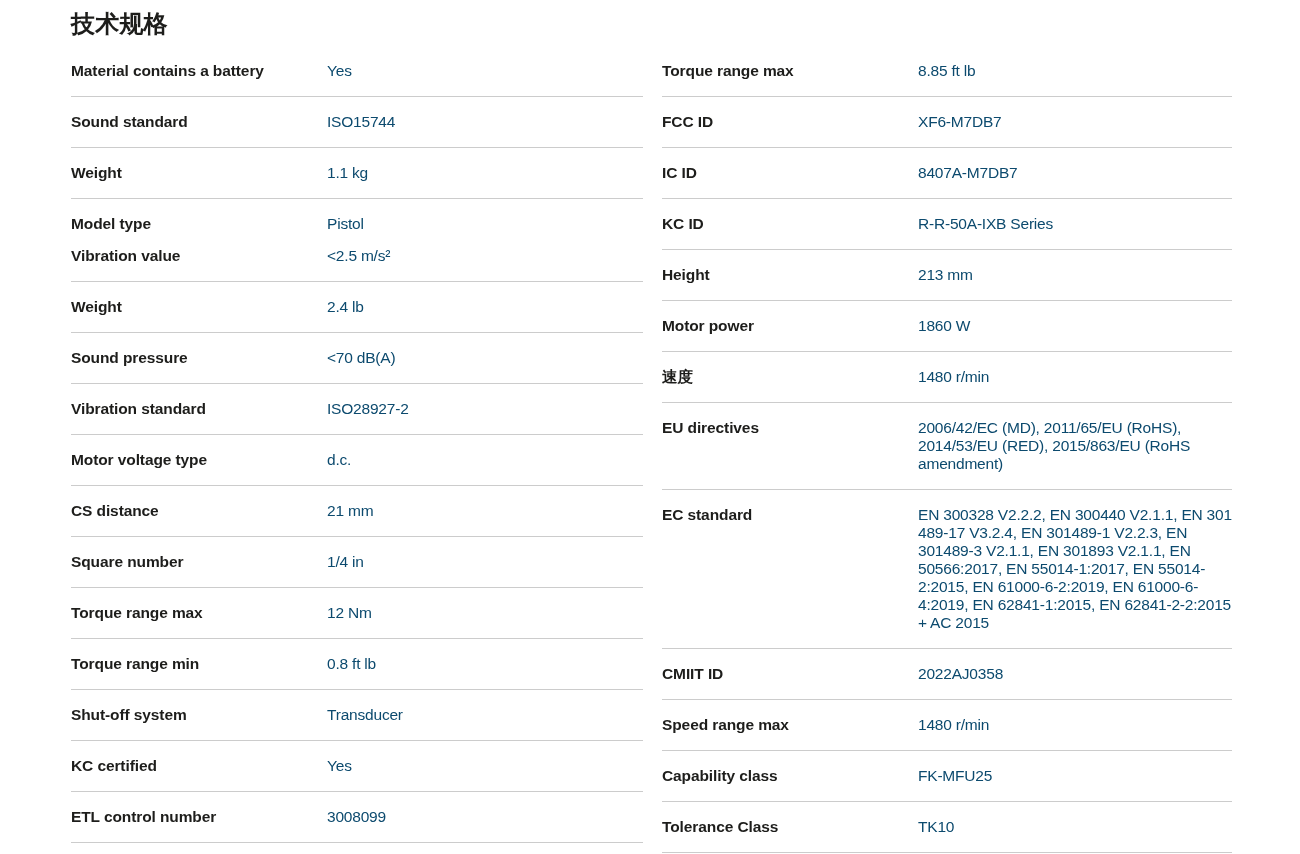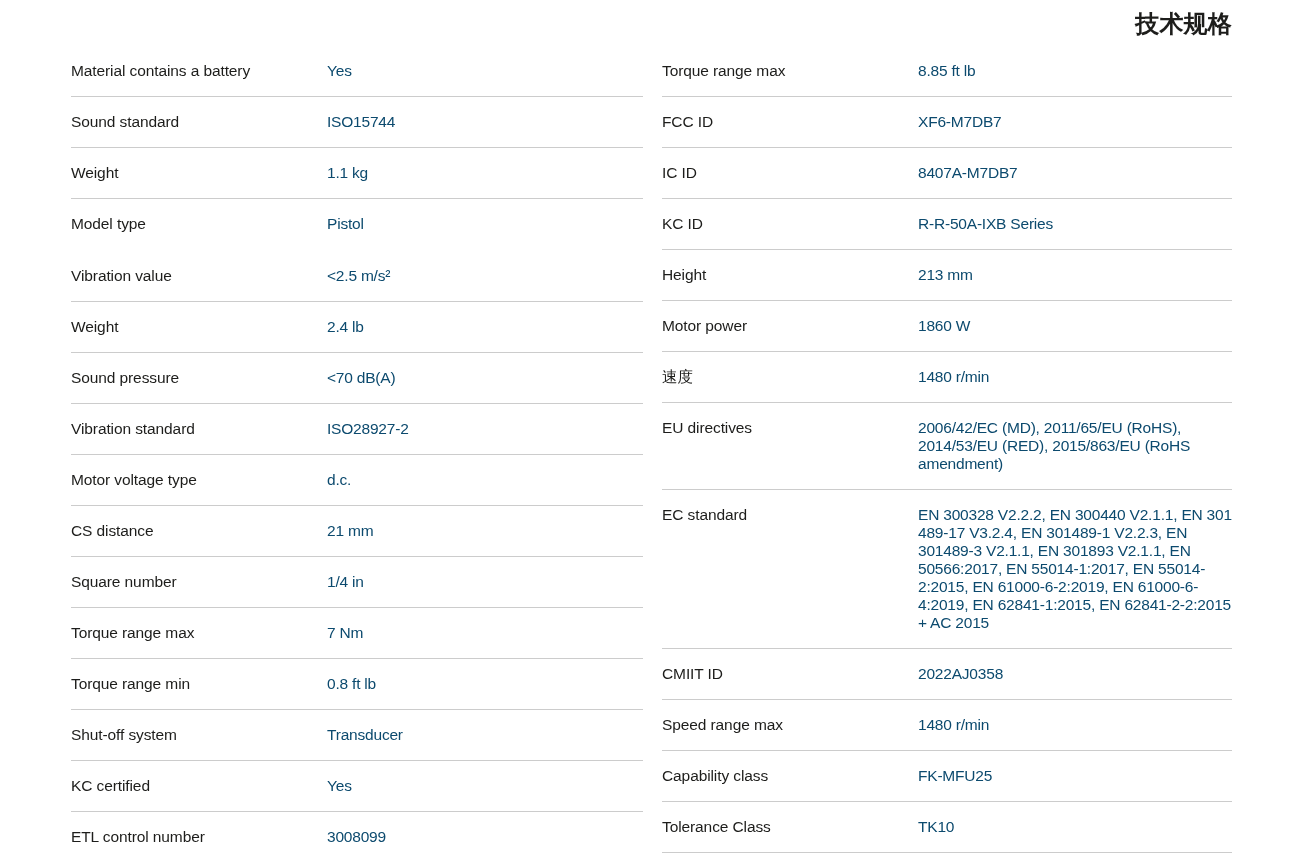--- a/index.html
+++ b/index.html
@@ -15,51 +15,50 @@
     box-sizing: border-box;
     padding: 8px 68px 20px 71px;
     background: #ffffff;
   }
   .page-title {
     font-size: 24px;
     line-height: 32px;
     font-weight: 700;
     margin: 0 0 6px 0;
     letter-spacing: 0.2px;
-    text-align: right;
   }
   .spec-table {
     display: grid;
     grid-template-columns: 572px 570px;
     column-gap: 19px;
     align-items: start;
   }
   .spec-col {
     display: block;
   }
   .block {
     border-bottom: 1px solid #cccccc;
     padding: 16px 0;
   }
   .pair {
     display: flex;
     align-items: flex-start;
   }
   .pair + .pair {
-    margin-top: 34px;
+    margin-top: 14px;
   }
   .label {
     flex: 0 0 256px;
     width: 256px;
     box-sizing: border-box;
     padding-right: 14px;
     font-size: 15.5px;
     line-height: 18px;
     letter-spacing: -0.1px;
-    font-weight: 400;
+    font-weight: 700;
     color: #1d1d1b;
   }
   .value {
     flex: 1 1 auto;
     font-size: 15.5px;
     line-height: 18px;
     letter-spacing: -0.2px;
     font-weight: 400;
     color: #0c4a6e;
   }
@@ -132,21 +131,21 @@
         </div>
         <div class="block">
           <div class="pair">
             <div class="label">Square number</div>
             <div class="value">1/4 in</div>
           </div>
         </div>
         <div class="block">
           <div class="pair">
             <div class="label">Torque range max</div>
-            <div class="value">7 Nm</div>
+            <div class="value">12 Nm</div>
           </div>
         </div>
         <div class="block">
           <div class="pair">
             <div class="label">Torque range min</div>
             <div class="value">0.8 ft lb</div>
           </div>
         </div>
         <div class="block">
           <div class="pair">

